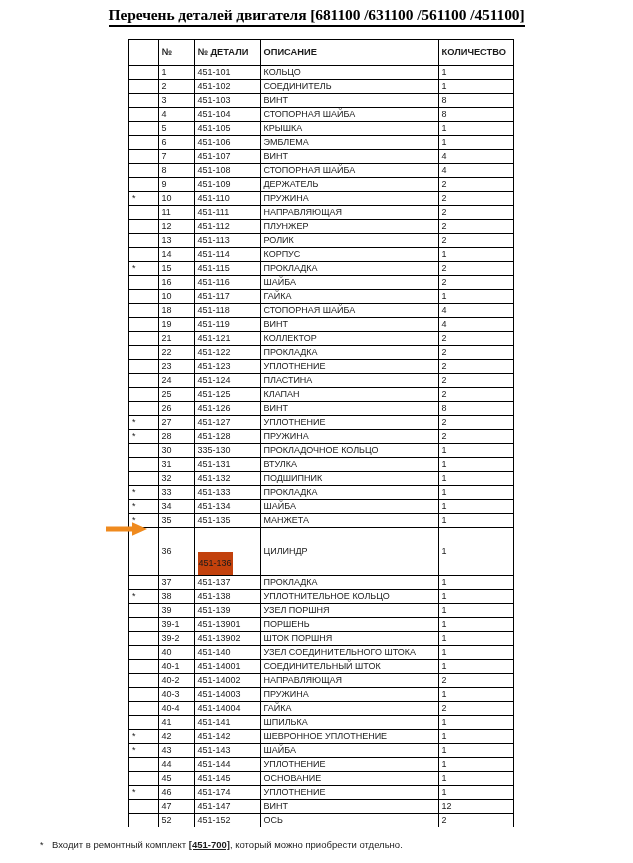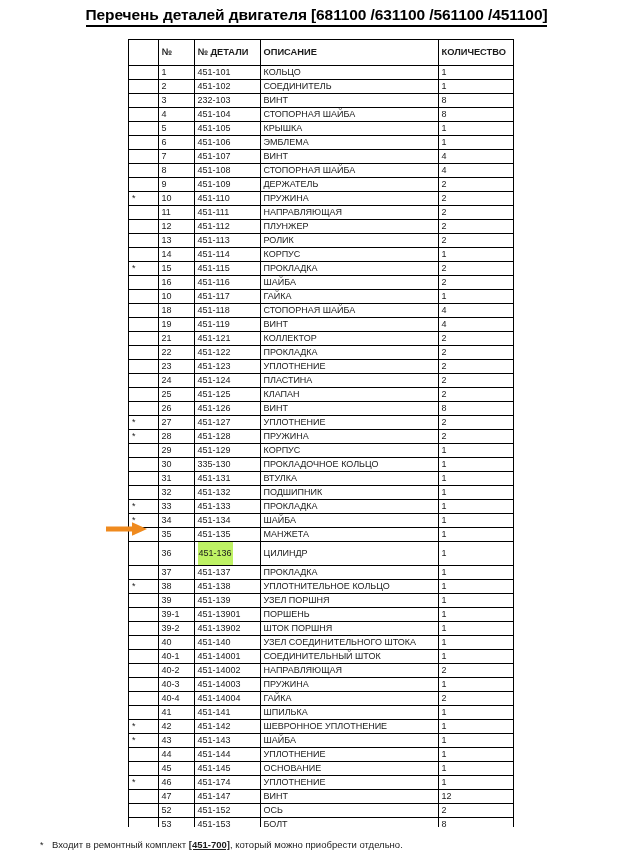--- a/index.html
+++ b/index.html
@@ -22,20 +22,21 @@
   #page-title {
     position: absolute;
     left: 0;
     top: 6px;
     width: 633px;
     text-align: center;
     font-size: 15.5px;
     font-weight: bold;
     letter-spacing: -0.1px;
     color: #000;
+    font-family: Liberation Serif, serif;
   }
   #page-title .title-underline {
     border-bottom: 2px solid #000;
     padding-bottom: 1px;
     display: inline-block;
   }
 
   
   #parts-table-wrap {
     position: absolute;
@@ -96,24 +97,25 @@
     line-height: 1;
     position: relative;
     top: 0.5px;
     font-size: 9px;
   }
 
   td.num, td.part, td.qty { font-size: 9px; }
 
   
   .hl {
-    background: #bef264;
+    background: #c2410c;
     display: inline-block;
     padding: 6px 1px;
     line-height: 11px;
+    margin-top: 24px;
   }
 
   
   #row-pointer {
     position: absolute;
     left: 106px;
     top: 521px;
     width: 42px;
     height: 16px;
     pointer-events: none;
@@ -172,21 +174,21 @@
         <tr>
           <td class="mark"></td>
           <td class="num">2</td>
           <td class="part">451-102</td>
           <td class="desc">СОЕДИНИТЕЛЬ</td>
           <td class="qty">1</td>
         </tr>
         <tr>
           <td class="mark"></td>
           <td class="num">3</td>
-          <td class="part">232-103</td>
+          <td class="part">451-103</td>
           <td class="desc">ВИНТ</td>
           <td class="qty">8</td>
         </tr>
         <tr>
           <td class="mark"></td>
           <td class="num">4</td>
           <td class="part">451-104</td>
           <td class="desc">СТОПОРНАЯ ШАЙБА</td>
           <td class="qty">8</td>
         </tr>
@@ -346,27 +348,20 @@
         </tr>
         <tr class="tall">
           <td class="mark"><span class="ast">*</span></td>
           <td class="num">28</td>
           <td class="part">451-128</td>
           <td class="desc">ПРУЖИНА</td>
           <td class="qty">2</td>
         </tr>
         <tr>
           <td class="mark"></td>
-          <td class="num">29</td>
-          <td class="part">451-129</td>
-          <td class="desc">КОРПУС</td>
-          <td class="qty">1</td>
-        </tr>
-        <tr>
-          <td class="mark"></td>
           <td class="num">30</td>
           <td class="part">335-130</td>
           <td class="desc">ПРОКЛАДОЧНОЕ КОЛЬЦО</td>
           <td class="qty">1</td>
         </tr>
         <tr>
           <td class="mark"></td>
           <td class="num">31</td>
           <td class="part">451-131</td>
           <td class="desc">ВТУЛКА</td>

